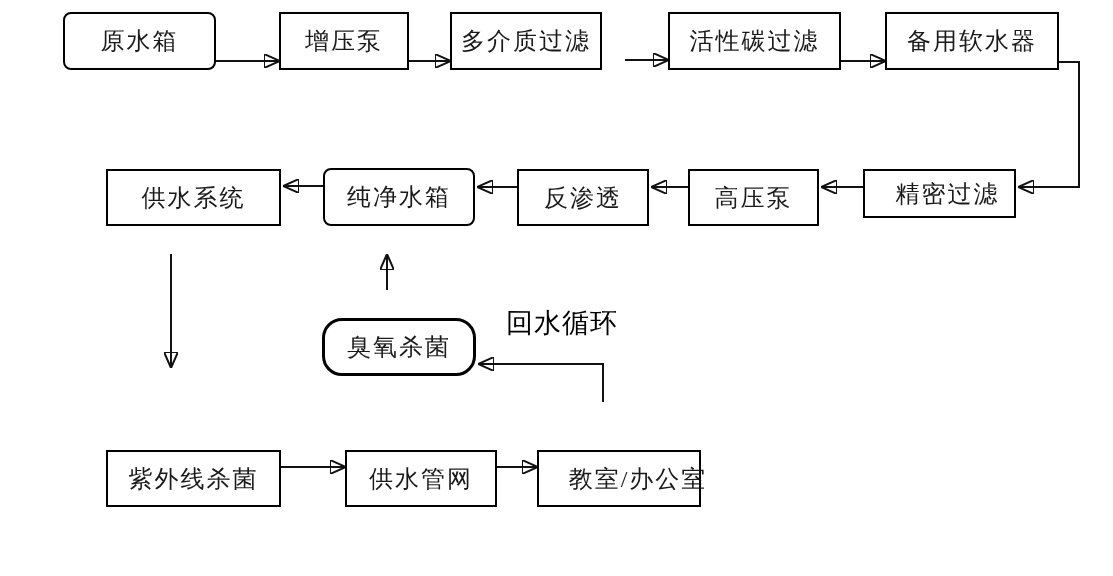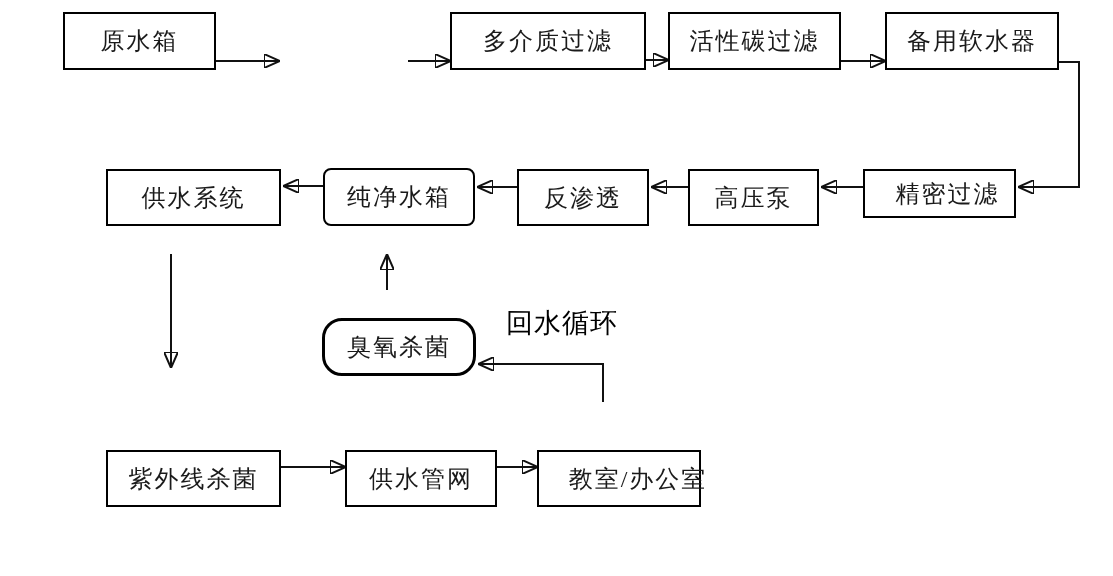--- a/index.html
+++ b/index.html
@@ -21,23 +21,23 @@
     box-sizing:border-box;
     border:2px solid #000000;
     background:#ffffff;
     display:flex;align-items:center;justify-content:center;
     font-size:24px;color:#1a1a1a;
     letter-spacing:2px;
     white-space:nowrap;
   }
   .node.thick{border-width:3px;}
   
-  .n1{left:63px;top:12px;width:153px;height:58px;}
+  .n1{left:63px;top:12px;width:153px;height:58px;border-radius:8px;}
   .n2{left:279px;top:12px;width:130px;height:58px;}
-  .n3{left:450px;top:12px;width:196px;height:58px;}
+  .n3{left:450px;top:12px;width:152px;height:58px;}
   .n4{left:668px;top:12px;width:173px;height:58px;}
   .n5{left:885px;top:12px;width:174px;height:58px;}
   
   .n6{left:106px;top:169px;width:175px;height:57px;}
   .n7{left:323px;top:168px;width:152px;height:58px;border-radius:8px;}
   .n8{left:517px;top:169px;width:132px;height:57px;}
   .n9{left:688px;top:169px;width:131px;height:57px;}
   .n10{left:863px;top:169px;width:153px;height:49px;padding-left:16px;}
   
   .n11{left:322px;top:318px;width:154px;height:58px;border-radius:20px;}
@@ -73,20 +73,21 @@
     <path d="M517 187 L478 187" marker-end="url(#arrow)"></path>
     <path d="M323 186 L284 186" marker-end="url(#arrow)"></path>
     <path d="M171 254 L171 367" marker-end="url(#arrow)"></path>
     <path d="M387 290 L387 255" marker-end="url(#arrow)"></path>
     <path d="M603 402 L603 364 L479 364" marker-end="url(#arrow)"></path>
     <path d="M280 467 L345 467" marker-end="url(#arrow)"></path>
     <path d="M496 467 L537 467" marker-end="url(#arrow)"></path>
   </svg>
 
   <div class="node n1">原水箱</div>
+  <div class="node n2">增压泵</div>
   <div class="node n3">多介质过滤</div>
   <div class="node n4">活性碳过滤</div>
   <div class="node n5">备用软水器</div>
 
   <div class="node n6">供水系统</div>
   <div class="node n7">纯净水箱</div>
   <div class="node n8">反渗透</div>
   <div class="node n9">高压泵</div>
   <div class="node n10">精密过滤</div>
 

